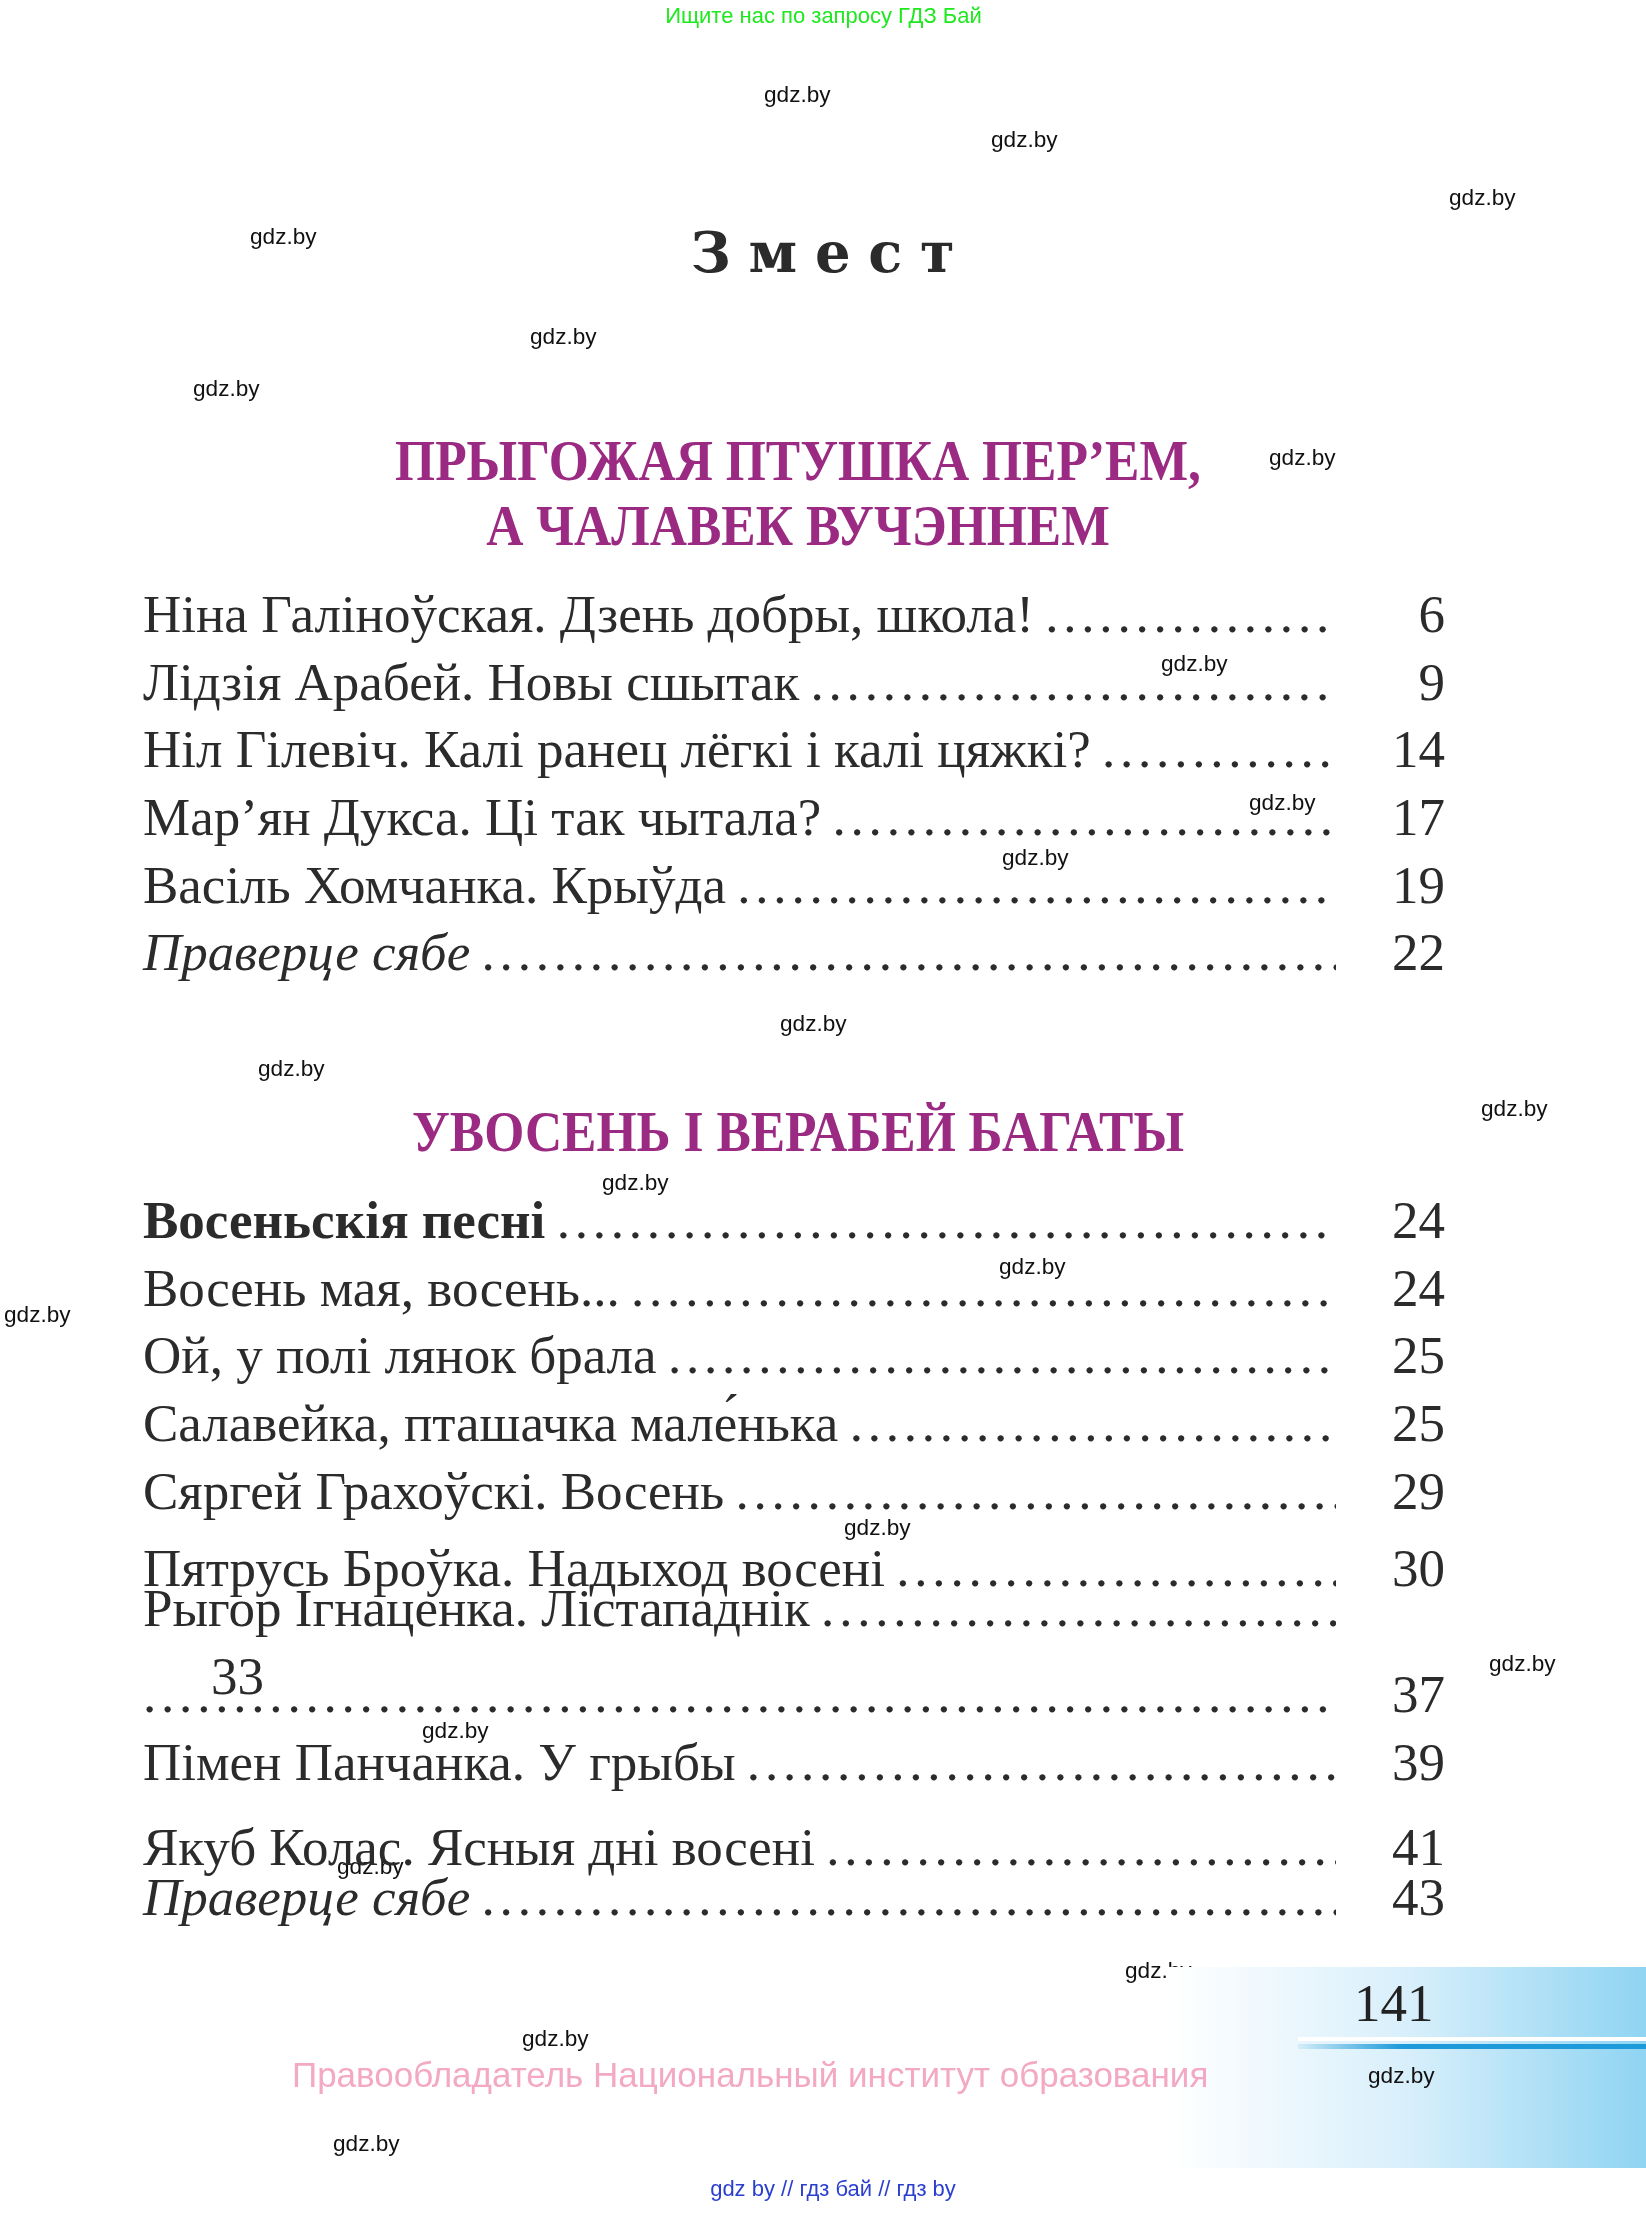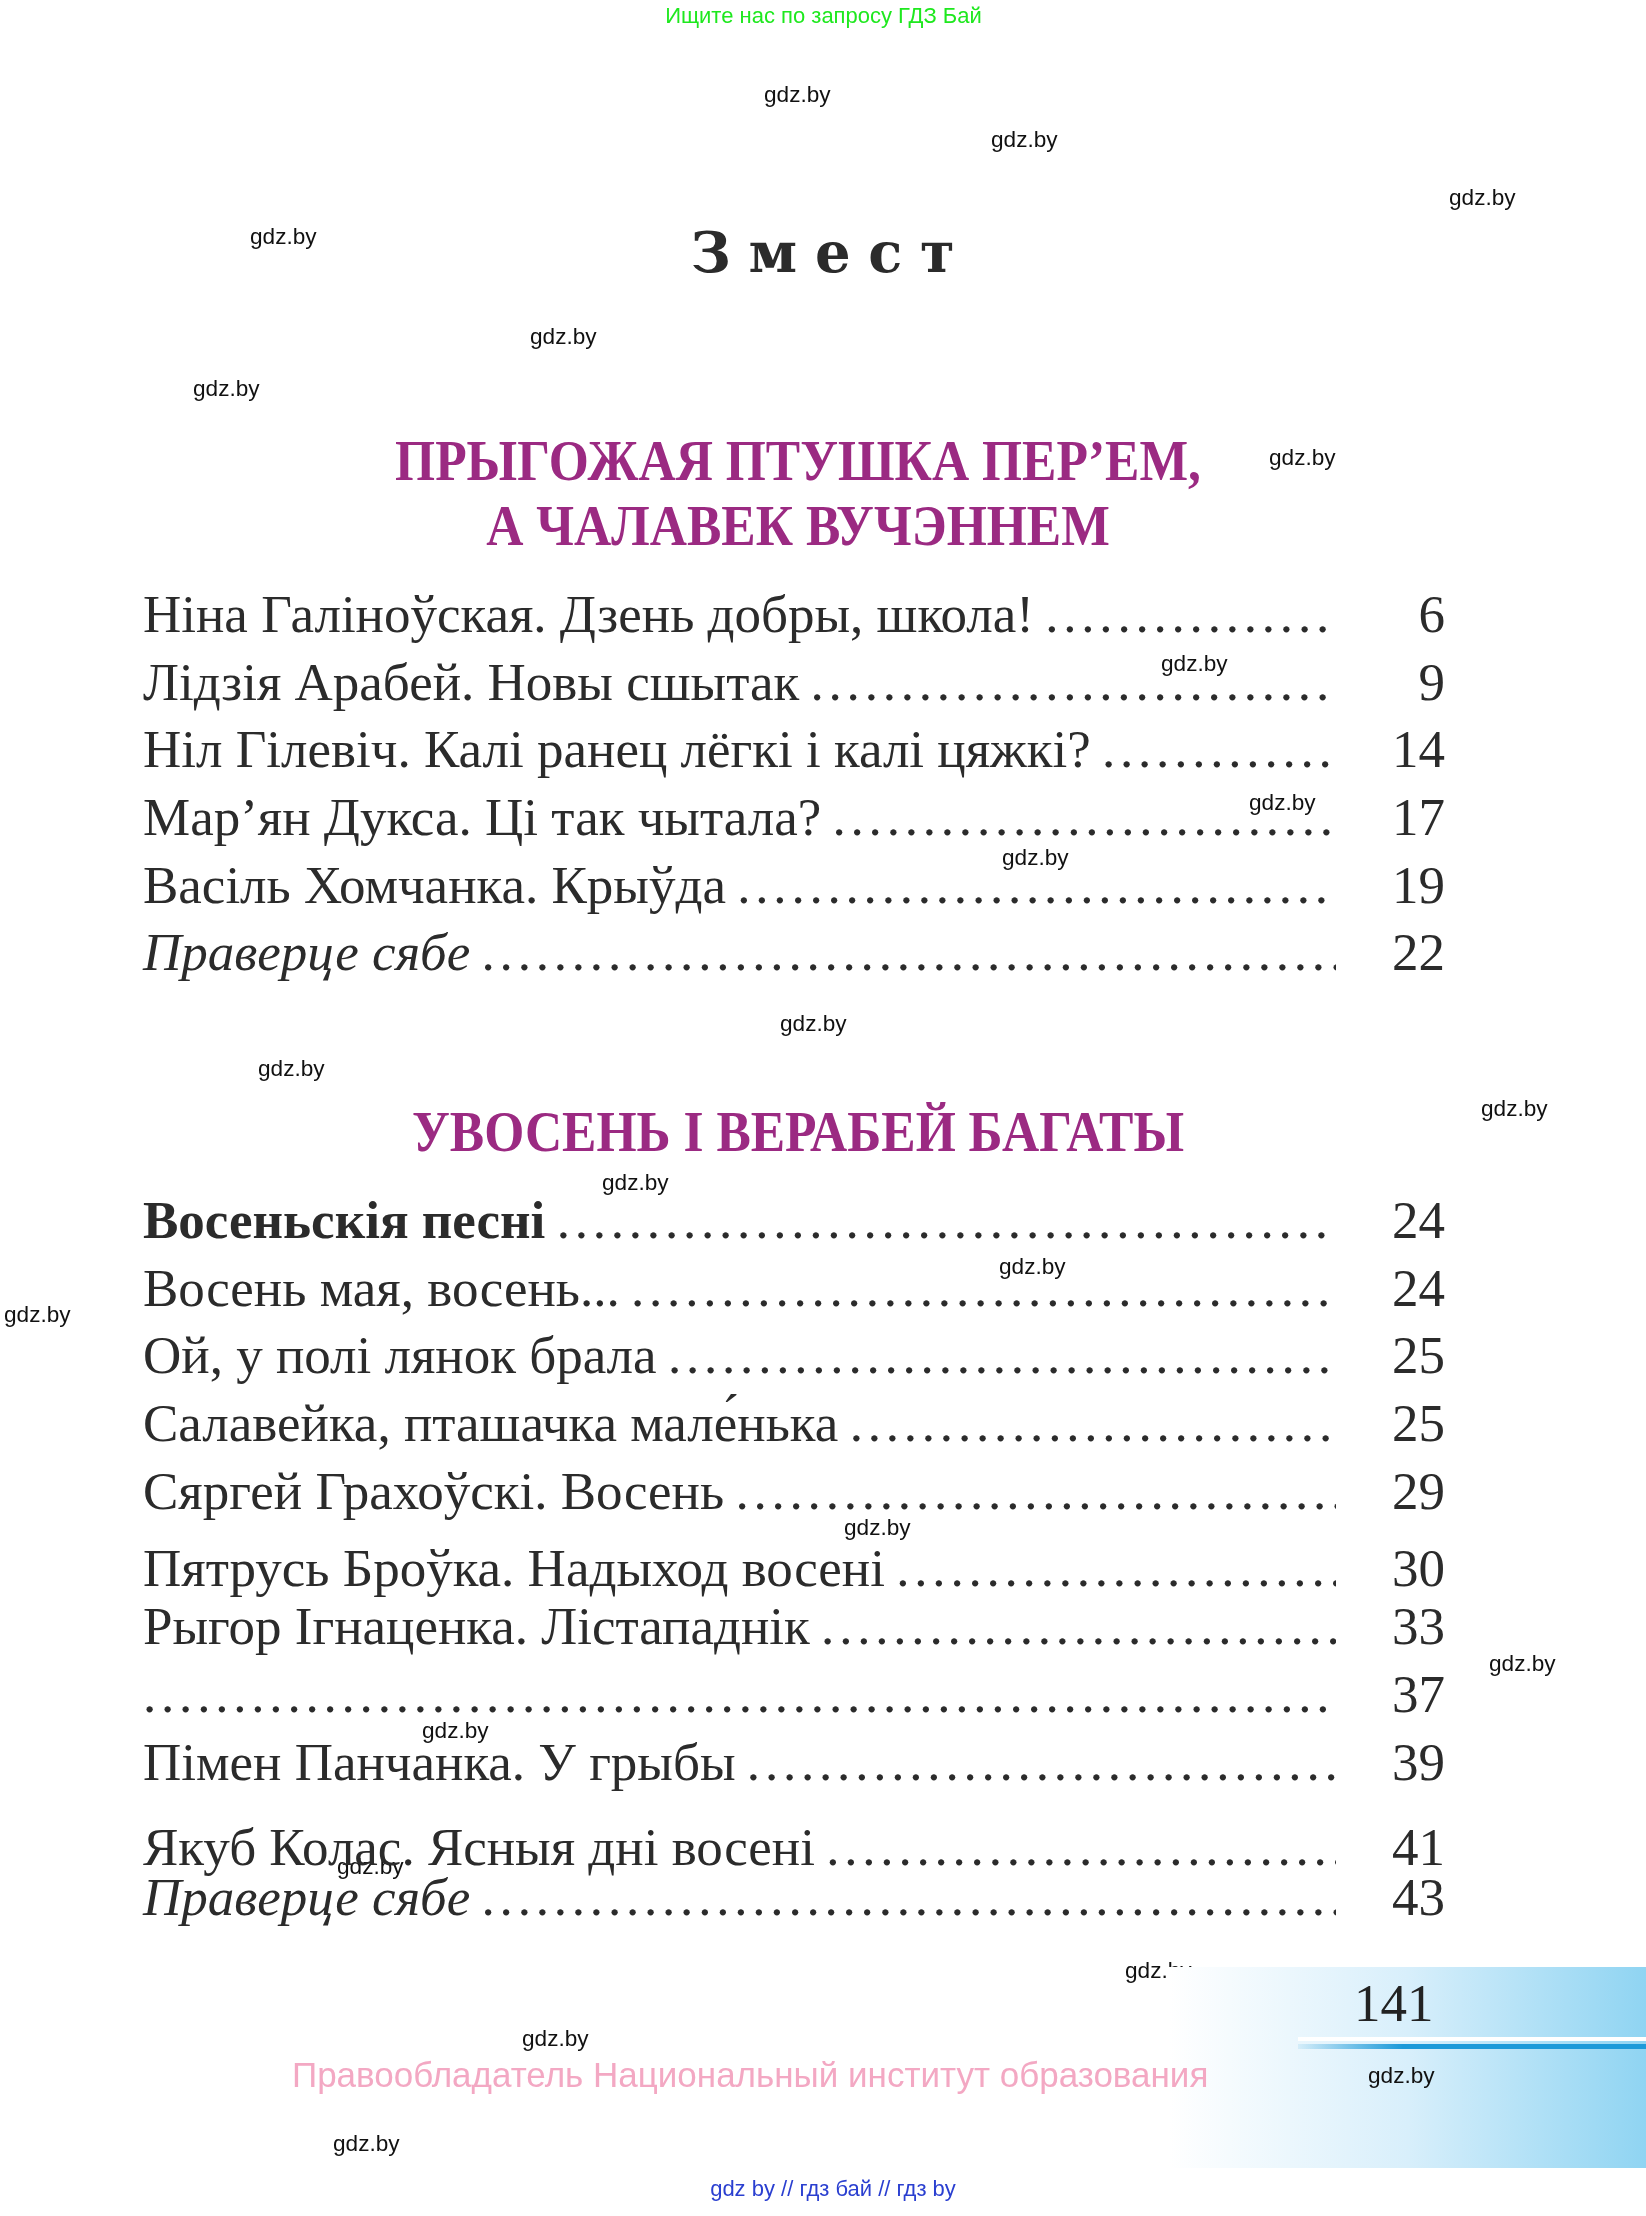--- a/index.html
+++ b/index.html
@@ -142,21 +142,21 @@
       </div>
     <span class="pg">29</span>
   </div>
   <div class="toc-row" style="top:348px;gap:40px;">
     <div class="dotwrap">
         <span class="t">Пятрусь Броўка. Надыход восені</span>
         <span class="dots"></span>
       </div>
     <span class="pg">30</span>
   </div>
-  <div class="toc-row" style="top:406px;">
+  <div class="toc-row" style="top:388px;flex-direction:column;">
     <div class="dotwrap">
         <span class="t">Рыгор Ігнаценка. Лістападнік</span>
         <span class="dots"></span>
       </div>
     <span class="pg">33</span>
   </div>
   <div class="toc-row" style="top:474px;">
     <div class="dotwrap">
         <span class="dots"></span>
       </div>

